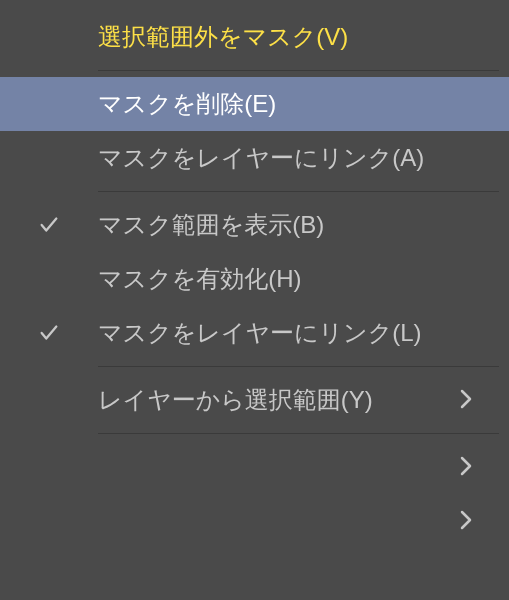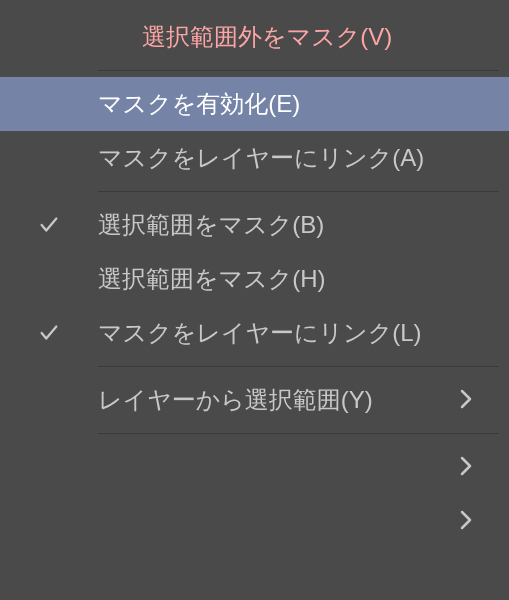--- a/index.html
+++ b/index.html
@@ -20,22 +20,21 @@
     align-items: center;
     height: 54px;
     padding-left: 98px;
     padding-right: 30px;
     position: relative;
     font-size: 24px;
     color: #c8c8c8;
     cursor: default;
   }
   .menu-item.disabled {
-    color: #fca5a5;
-    margin-left: 44px;
+    color: #fde047;
   }
   .menu-item.selected {
     background: #7483a6;
     color: #ffffff;
   }
   .check {
     position: absolute;
     left: 38px;
     top: 50%;
     transform: translateY(-50%);
@@ -68,40 +67,40 @@
 <div class="menu">
 
   <div class="menu-item disabled">
     <span class="label">選択範囲外をマスク(V)</span>
   </div>
 
 
   <div class="separator"></div>
 
   <div class="menu-item selected">
-    <span class="label">マスクを有効化(E)</span>
+    <span class="label">マスクを削除(E)</span>
   </div>
 
   <div class="menu-item">
     <span class="label">マスクをレイヤーにリンク(A)</span>
   </div>
 
   <div class="separator"></div>
 
   <div class="menu-item">
     <span class="check">
       <svg width="22" height="22" viewBox="0 0 24 24">
           <path d="M4 12 L9 18 L20 5" stroke="#c8c8c8" stroke-width="2.5" fill="none" stroke-linecap="round" stroke-linejoin="round"></path>
         </svg>
     </span>
-    <span class="label">選択範囲をマスク(B)</span>
+    <span class="label">マスク範囲を表示(B)</span>
   </div>
 
   <div class="menu-item">
-    <span class="label">選択範囲をマスク(H)</span>
+    <span class="label">マスクを有効化(H)</span>
   </div>
 
   <div class="menu-item">
     <span class="check">
       <svg width="22" height="22" viewBox="0 0 24 24">
           <path d="M4 12 L9 18 L20 5" stroke="#c8c8c8" stroke-width="2.5" fill="none" stroke-linecap="round" stroke-linejoin="round"></path>
         </svg>
     </span>
     <span class="label">マスクをレイヤーにリンク(L)</span>
   </div>

